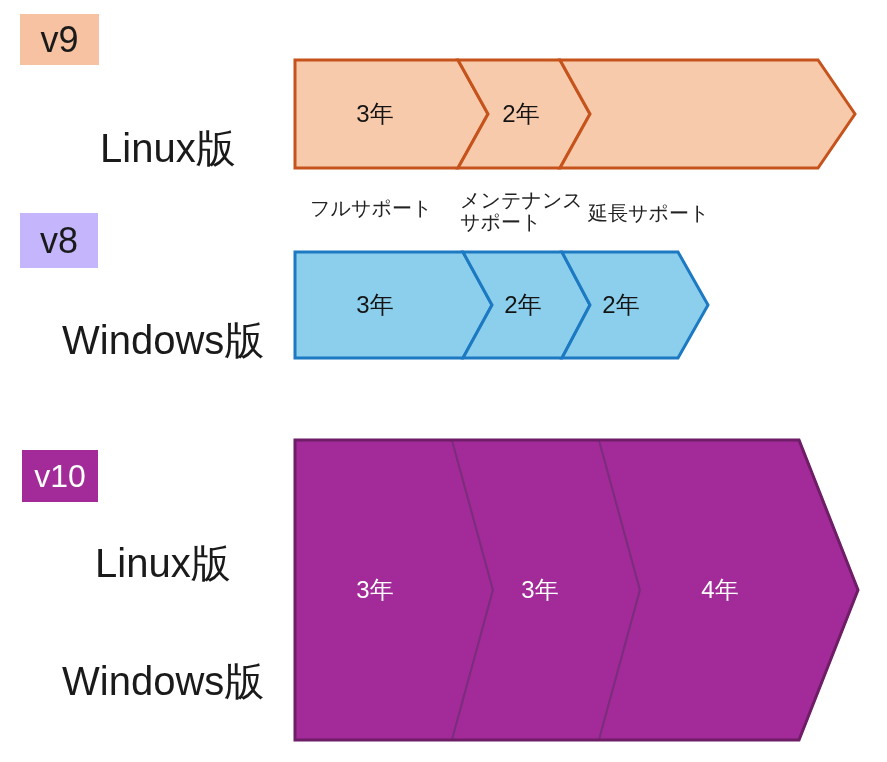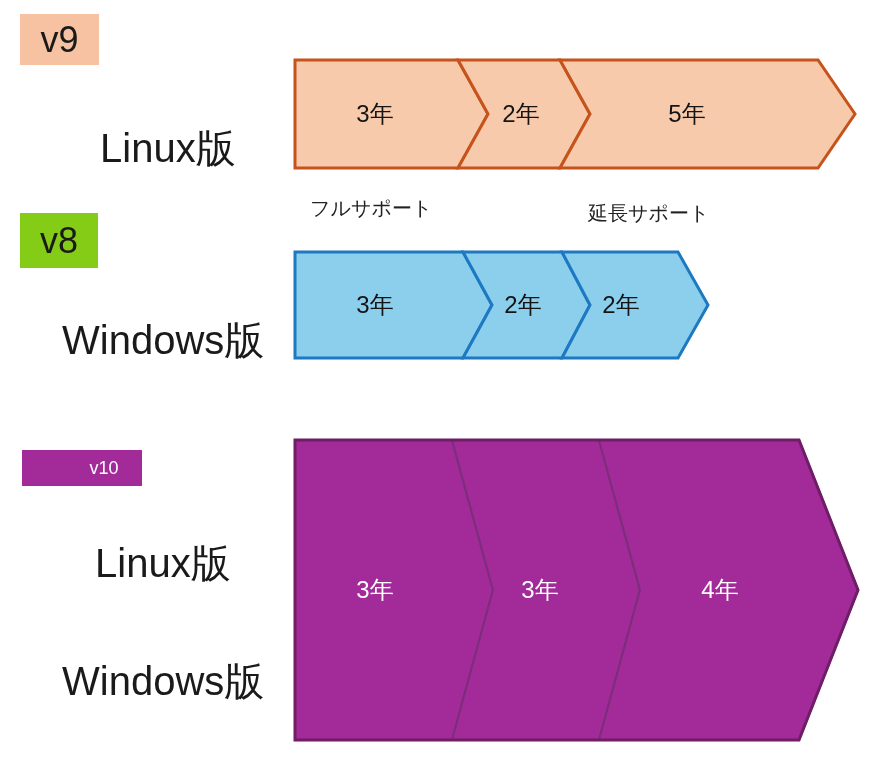--- a/index.html
+++ b/index.html
@@ -5,22 +5,22 @@
   html,body{margin:0;padding:0;background:#ffffff;}
   #canvas{
     position:relative;width:887px;height:762px;background:#ffffff;overflow:hidden;
     font-family:"Liberation Sans","DejaVu Sans",sans-serif;color:#1a1a1a;
   }
   .badge{
     position:absolute;display:flex;align-items:center;justify-content:center;
     font-size:36px;color:#1a1a1a;
   }
   .badge.v9{left:20px;top:14px;width:79px;height:51px;background:#F6C2A2;}
-  .badge.v8{left:20px;top:213px;width:78px;height:55px;background:#84cc16;}
-  .badge.v10{left:22px;top:450px;width:76px;height:36px;background:#A32B99;color:#ffffff;font-size:18px;padding-left:44px;}
+  .badge.v8{left:20px;top:213px;width:78px;height:55px;background:#c4b5fd;}
+  .badge.v10{left:22px;top:450px;width:76px;height:52px;background:#A32B99;color:#ffffff;font-size:32px;}
   .rowlabel{position:absolute;font-size:40px;color:#1a1a1a;white-space:nowrap;margin-top:33px;}
   .rowlabel.linux-v9{left:100px;top:88px;}
   .rowlabel.windows-v8{left:62px;top:280px;}
   .rowlabel.linux-v10{left:95px;top:503px;}
   .rowlabel.windows-v10{left:62px;top:621px;}
   .chart{position:absolute;}
   .chart.v9{left:293px;top:56px;}
   .chart.v8{left:293px;top:248px;}
   .chart.v10{left:293px;top:436px;}
   .dur{
@@ -47,23 +47,26 @@
   <div class="rowlabel linux-v9">Linux版</div>
 
   <svg class="chart v9" width="570" height="116" viewBox="0 0 570 116">
     <polygon class="seg-v9" points="2,4 165,4 195,58 165,112 2,112"></polygon>
     <polygon class="seg-v9" points="165,4 267,4 297,58 267,112 165,112 195,58"></polygon>
     <polygon class="seg-v9" points="267,4 525,4 562,58 525,112 267,112 297,58"></polygon>
   </svg>
 
   <span class="dur" style="left:375px;top:114px;">3年</span>
   <span class="dur" style="left:521px;top:114px;">2年</span>
-  <span class="dur" style="left:687px;top:114px;">5年</span>
 
   <div class="phase full">フルサポート</div>
+  <div class="phase maint">
+    <div>メンテナンス</div>
+    <div>サポート</div>
+  </div>
   <div class="phase ext">延長サポート</div>
 
   <div class="badge v8">v8</div>
 
   <div class="rowlabel windows-v8">Windows版</div>
 
   <svg class="chart v8" width="420" height="114" viewBox="0 0 420 114">
     <polygon class="seg-v8" points="2,4 170,4 199,57 170,110 2,110"></polygon>
     <polygon class="seg-v8" points="170,4 269,4 297,57 269,110 170,110 199,57"></polygon>
     <polygon class="seg-v8" points="269,4 385,4 415,57 385,110 269,110 297,57"></polygon>

